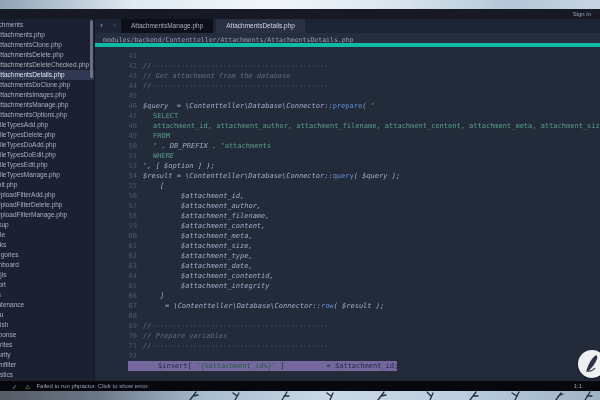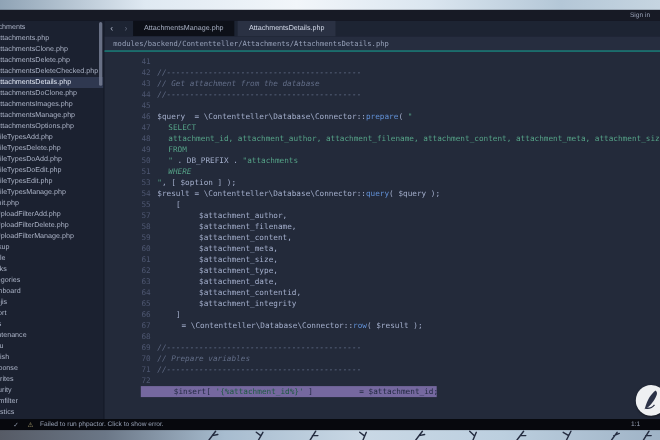--- a/index.html
+++ b/index.html
@@ -35,29 +35,29 @@
   
   .editor-col{flex:1;display:flex;flex-direction:column;min-width:0;position:relative;}
   .tabbar{height:14px;background:#1d2433;display:flex;align-items:stretch;flex:none;}
   .tab-nav{width:13px;text-align:center;font-size:8px;line-height:14px;color:#aeb6c9;}
   .tab-nav.fwd{color:#5c6477;}
   .tab{padding:0 10px;font-size:6.5px;line-height:14px;color:#a6aec1;background:#0d1018;
     margin-right:3px;white-space:nowrap;}
   .tab.active{background:#2a3143;color:#d2d9e8;}
   .breadcrumb{height:14px;background:#262d3f;font-family:"DejaVu Sans Mono",monospace;
     font-size:6.5px;line-height:14px;color:#96a0b8;padding-left:8px;flex:none;white-space:nowrap;
-    border-bottom:1px solid #14b8a6;box-sizing:border-box;overflow:hidden;}
+    border-bottom:4px solid #14b8a6;box-sizing:border-box;overflow:hidden;}
   .code-area{flex:1;background:#232a3a;overflow:hidden;padding-top:4px;
     font-family:"DejaVu Sans Mono",monospace;font-size:7px;}
   .code-row{height:10px;line-height:10px;white-space:nowrap;position:relative;}
   .lnum{display:inline-block;width:42px;text-align:right;color:#4d5670;
     vertical-align:top;flex:none;}
   .lcode{margin-left:6px;white-space:pre;position:relative;z-index:1;}
   .hl-bg{position:absolute;left:33px;top:0;width:269px;height:10px;background:#75689f;z-index:0;}
-  .c-def{color:#a3aecb;}
+  .c-def{color:#a3aecb;font-style:italic;}
   .c-com{color:#616c86;font-style:italic;}
   .c-str{color:#55a287;}
   .c-fn{color:#6190d6;}
   .c-hlc{color:#222a42;}
   .c-hls{color:#1d5a41;}
   
   .logo-badge{position:absolute;left:578px;top:350px;width:28px;height:28px;border-radius:50%;
     background:#eef0f2;box-shadow:0 1px 2px rgba(0,0,0,.4);z-index:5;}
 </style>
 </head>
@@ -131,20 +131,21 @@
         <div class="code-row"><span class="lnum">45</span><span class="lcode" style="padding-left: 0px;"></span></div>
         <div class="code-row"><span class="lnum">46</span><span class="lcode" style="padding-left: 0px;"><span class="c-def">$query  = \Contentteller\Database\Connector::</span><span class="c-fn">prepare</span><span class="c-def">( </span><span class="c-str">"</span></span></div>
         <div class="code-row"><span class="lnum">47</span><span class="lcode" style="padding-left: 10px;"><span class="c-str">SELECT</span></span></div>
         <div class="code-row"><span class="lnum">48</span><span class="lcode" style="padding-left: 10px;"><span class="c-str">attachment_id, attachment_author, attachment_filename, attachment_content, attachment_meta, attachment_size, attachment_type,</span></span></div>
         <div class="code-row"><span class="lnum">49</span><span class="lcode" style="padding-left: 10px;"><span class="c-str">FROM</span></span></div>
         <div class="code-row"><span class="lnum">50</span><span class="lcode" style="padding-left: 10px;"><span class="c-str">" </span><span class="c-def">. DB_PREFIX . </span><span class="c-str">"attachments</span></span></div>
         <div class="code-row"><span class="lnum">51</span><span class="lcode" style="padding-left: 10px; font-style: italic;"><span class="c-str">WHERE</span></span></div>
         <div class="code-row"><span class="lnum">53</span><span class="lcode" style="padding-left: 0px;"><span class="c-str">"</span><span class="c-def">, [ $option ] );</span></span></div>
         <div class="code-row"><span class="lnum">54</span><span class="lcode" style="padding-left: 0px;"><span class="c-def">$result = \Contentteller\Database\Connector::</span><span class="c-fn">query</span><span class="c-def">( $query );</span></span></div>
         <div class="code-row"><span class="lnum">55</span><span class="lcode" style="padding-left: 17px;"><span class="c-def">[</span></span></div>
+        <div class="code-row"><span class="lnum">56</span><span class="lcode" style="padding-left: 38px;"><span class="c-def">$attachment_id,</span></span></div>
         <div class="code-row"><span class="lnum">57</span><span class="lcode" style="padding-left: 38px;"><span class="c-def">$attachment_author,</span></span></div>
         <div class="code-row"><span class="lnum">58</span><span class="lcode" style="padding-left: 38px;"><span class="c-def">$attachment_filename,</span></span></div>
         <div class="code-row"><span class="lnum">59</span><span class="lcode" style="padding-left: 38px;"><span class="c-def">$attachment_content,</span></span></div>
         <div class="code-row"><span class="lnum">60</span><span class="lcode" style="padding-left: 38px;"><span class="c-def">$attachment_meta,</span></span></div>
         <div class="code-row"><span class="lnum">61</span><span class="lcode" style="padding-left: 38px;"><span class="c-def">$attachment_size,</span></span></div>
         <div class="code-row"><span class="lnum">62</span><span class="lcode" style="padding-left: 38px; text-align: right;"><span class="c-def">$attachment_type,</span></span></div>
         <div class="code-row"><span class="lnum">63</span><span class="lcode" style="padding-left: 38px;"><span class="c-def">$attachment_date,</span></span></div>
         <div class="code-row"><span class="lnum">64</span><span class="lcode" style="padding-left: 38px; text-align: right;"><span class="c-def">$attachment_contentid,</span></span></div>
         <div class="code-row"><span class="lnum">65</span><span class="lcode" style="padding-left: 38px;"><span class="c-def">$attachment_integrity</span></span></div>
         <div class="code-row"><span class="lnum">66</span><span class="lcode" style="padding-left: 17px;"><span class="c-def">]</span></span></div>

